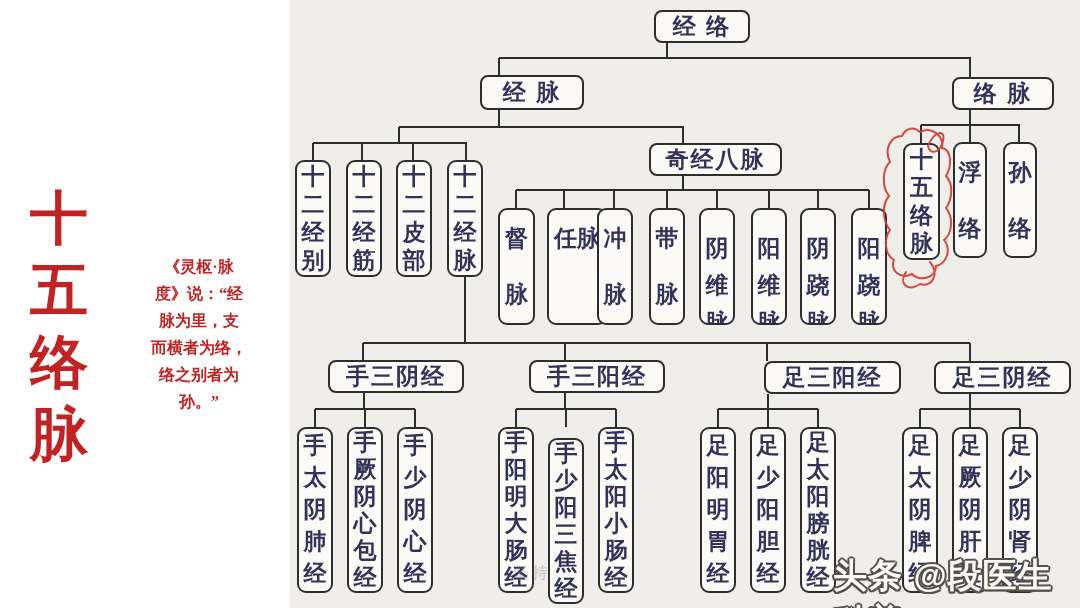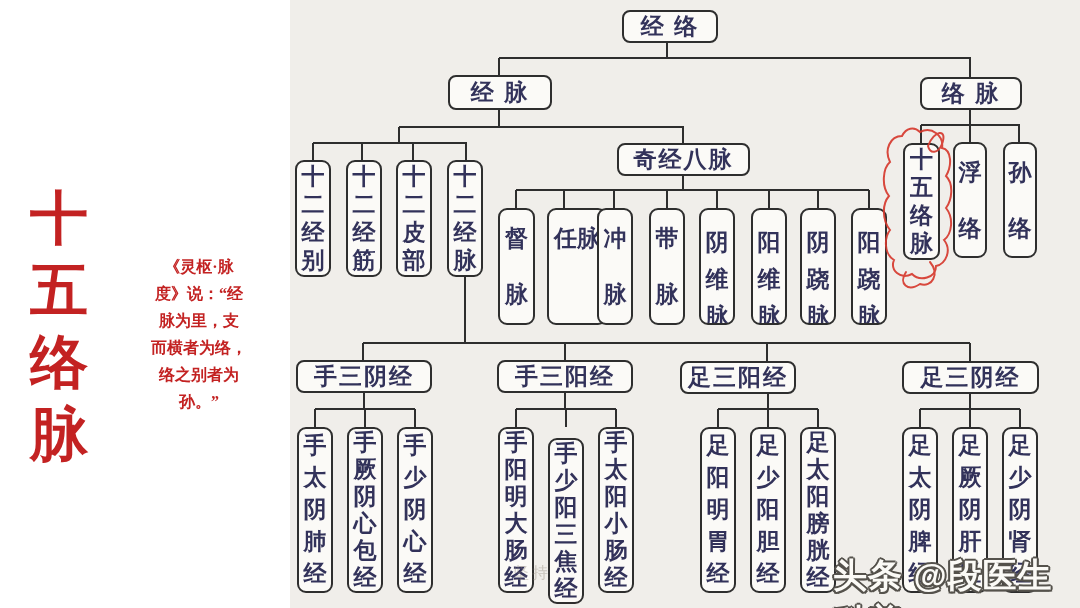--- a/index.html
+++ b/index.html
@@ -3,24 +3,24 @@
 <meta charset="utf-8">
 <style>
   html,body{margin:0;padding:0;background:#ffffff;}
   #canvas{position:relative;width:1080px;height:608px;background:#ffffff;overflow:hidden;
           font-family:"Liberation Sans",sans-serif;}
   #panel{position:absolute;left:290px;top:0;width:790px;height:608px;background:#f0eeea;}
   svg.overlay{position:absolute;left:0;top:0;width:1080px;height:608px;pointer-events:none;}
   .hbox,.vbox{position:absolute;box-sizing:border-box;background:#fbfaf7;border:2px solid #2e2e2e;
           color:#32325a;font-weight:700;z-index:2;}
   .hbox{border-radius:8px;display:flex;align-items:center;justify-content:center;
-          font-size:23px;letter-spacing:2px;white-space:pre;}
+          font-size:23px;letter-spacing:2px;white-space:pre;margin-left:32px;}
   .vbox{border-radius:9px;text-align:center;word-break:break-all;line-break:anywhere;
           font-size:23px;overflow:hidden;padding:0 1px;}
-  .lh28{line-height:28px;} .lh37{line-height:37px;padding-top:14px;} .lh56{line-height:56px;}
+  .lh28{line-height:28px;} .lh37{line-height:37px;padding-top:20px;} .lh56{line-height:56px;}
   .lh32{line-height:32px;} .lh27{line-height:27px;}
   .z3{z-index:3;}
   #sidebar-title{position:absolute;left:24px;top:183px;width:70px;color:#c32222;
           font-family:"Liberation Serif",serif;font-weight:700;font-size:58px;line-height:72px;
           text-align:center;word-break:break-all;line-break:anywhere;z-index:2;}
   #sidebar-quote{position:absolute;left:112px;top:253px;width:174px;color:#c32222;
           font-family:"Liberation Serif",serif;font-weight:600;font-size:16px;line-height:27px;
           text-align:center;white-space:pre-line;z-index:2;}
   #faint-mark{position:absolute;left:513px;top:563px;font-size:16px;letter-spacing:3px;
           color:rgba(140,128,115,0.38);z-index:4;}
@@ -71,21 +71,21 @@
   <div class="vbox lh37" style="left:751px;top:208px;width:36px;height:117px">阳维脉</div>
   <div class="vbox lh37" style="left:800px;top:208px;width:36px;height:117px">阴跷脉</div>
   <div class="vbox lh37" style="left:851px;top:208px;width:36px;height:117px">阳跷脉</div>
 
   <div class="vbox lh28" style="left:903px;top:143px;width:37px;height:117px">十五络脉</div>
   <div class="vbox lh56" style="left:953px;top:142px;width:34px;height:116px">浮络</div>
   <div class="vbox lh56" style="left:1003px;top:142px;width:34px;height:116px">孙络</div>
 
   <div class="hbox" style="left:296px;top:360px;width:136px;height:33px">手三阴经</div>
   <div class="hbox" style="left:497px;top:360px;width:136px;height:33px">手三阳经</div>
-  <div class="hbox" style="left:680px;top:361px;width:116px;height:33px">足三阳经</div>
+  <div class="hbox" style="left:732px;top:361px;width:137px;height:33px">足三阳经</div>
   <div class="hbox" style="left:902px;top:361px;width:137px;height:33px">足三阴经</div>
 
   <div class="vbox lh32" style="left:297px;top:427px;width:36px;height:166px">手太阴肺经</div>
   <div class="vbox lh27" style="left:347px;top:427px;width:36px;height:166px">手厥阴心包经</div>
   <div class="vbox lh32" style="left:397px;top:427px;width:36px;height:166px">手少阴心经</div>
 
   <div class="vbox lh27" style="left:498px;top:427px;width:36px;height:166px">手阳明大肠经</div>
   <div class="vbox lh27" style="left:548px;top:438px;width:36px;height:166px">手少阳三焦经</div>
   <div class="vbox lh27" style="left:598px;top:427px;width:36px;height:166px">手太阳小肠经</div>
 

